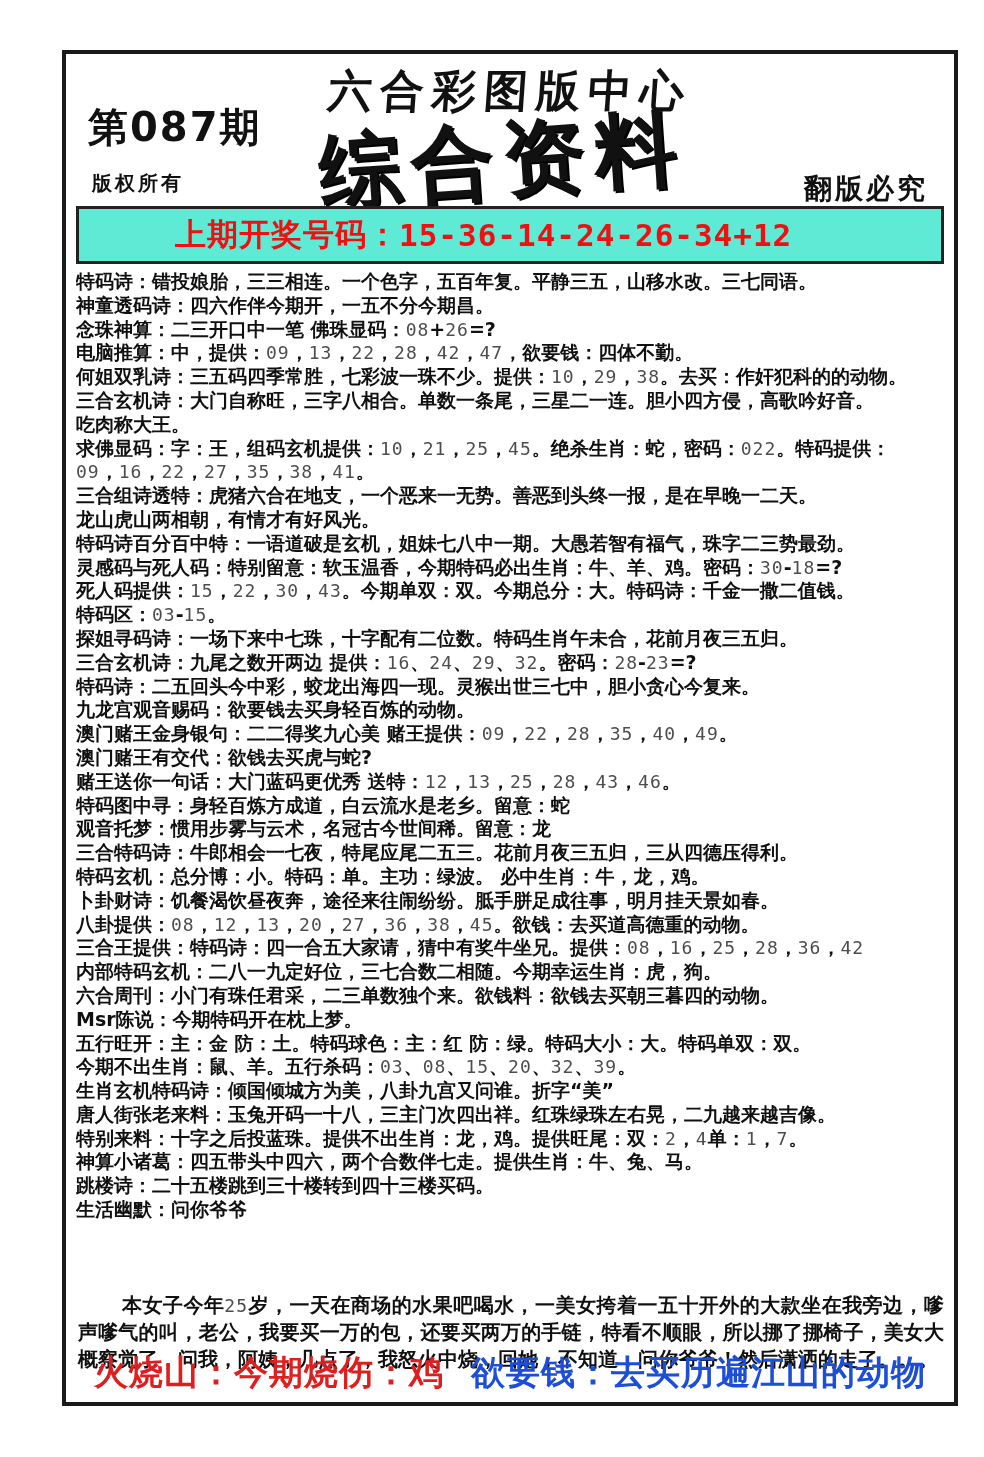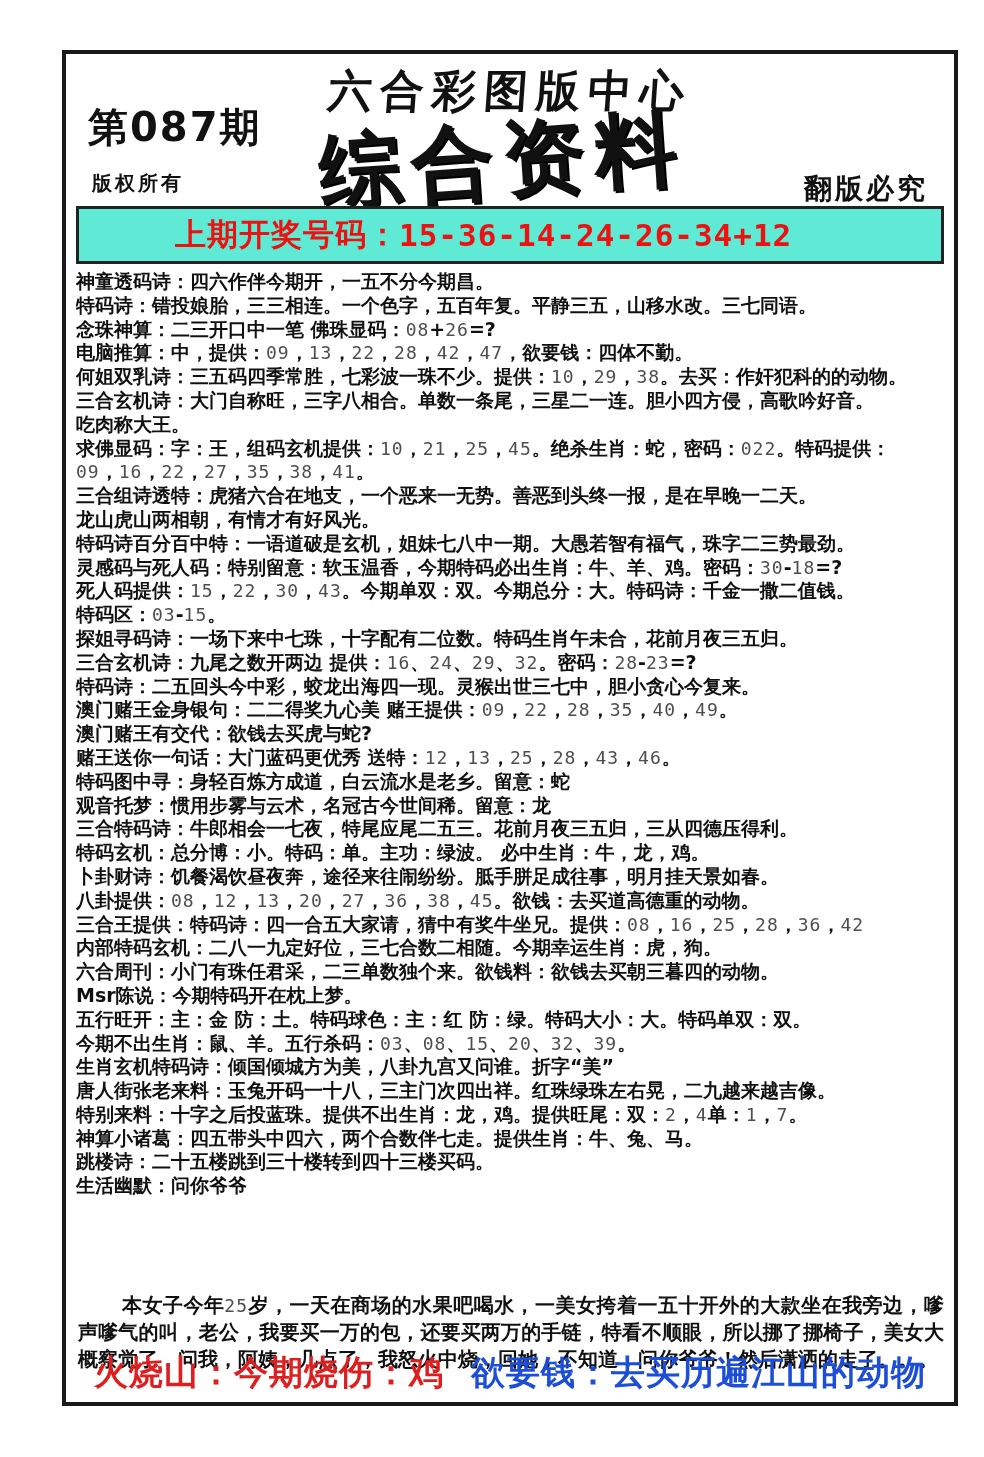--- a/index.html
+++ b/index.html
@@ -75,38 +75,39 @@
   <div class="main-title">综合资料</div>
   <div class="copy-left">版权所有</div>
   <div class="copy-right">翻版必究</div>
 
   <div class="draw-box">
     <span>上期开奖号码：</span>
     <span class="num-part">15-36-14-24-26-34+12</span>
   </div>
 
   <div class="body-lines">
+      <div class="bline">特码诗：错投娘胎，三三相连。一个色字，五百年复。平静三五，山移水改。三七同语。</div>
       <div class="bline">神童透码诗：四六作伴今期开，一五不分今期昌。</div>
-      <div class="bline">特码诗：错投娘胎，三三相连。一个色字，五百年复。平静三五，山移水改。三七同语。</div>
       <div class="bline">念珠神算：二三开口中一笔 佛珠显码：<span class="num">08</span>+<span class="num">26</span>=?</div>
       <div class="bline">电脑推算：中，提供：<span class="num">09</span>，<span class="num">13</span>，<span class="num">22</span>，<span class="num">28</span>，<span class="num">42</span>，<span class="num">47</span>，欲要钱：四体不勤。</div>
       <div class="bline">何姐双乳诗：三五码四季常胜，七彩波一珠不少。提供：<span class="num">10</span>，<span class="num">29</span>，<span class="num">38</span>。去买：作奸犯科的的动物。</div>
       <div class="bline">三合玄机诗：大门自称旺，三字八相合。单数一条尾，三星二一连。胆小四方侵，高歌吟好音。</div>
       <div class="bline">吃肉称大王。</div>
       <div class="bline">求佛显码：字：王，组码玄机提供：<span class="num">10</span>，<span class="num">21</span>，<span class="num">25</span>，<span class="num">45</span>。绝杀生肖：蛇，密码：<span class="num">022</span>。特码提供：</div>
       <div class="bline"><span class="num">09</span>，<span class="num">16</span>，<span class="num">22</span>，<span class="num">27</span>，<span class="num">35</span>，<span class="num">38</span>，<span class="num">41</span>。</div>
       <div class="bline">三合组诗透特：虎猪六合在地支，一个恶来一无势。善恶到头终一报，是在早晚一二天。</div>
       <div class="bline">龙山虎山两相朝，有情才有好风光。</div>
       <div class="bline">特码诗百分百中特：一语道破是玄机，姐妹七八中一期。大愚若智有福气，珠字二三势最劲。</div>
       <div class="bline">灵感码与死人码：特别留意：软玉温香，今期特码必出生肖：牛、羊、鸡。密码：<span class="num">30</span>-<span class="num">18</span>=?</div>
       <div class="bline">死人码提供：<span class="num">15</span>，<span class="num">22</span>，<span class="num">30</span>，<span class="num">43</span>。今期单双：双。今期总分：大。特码诗：千金一撒二值钱。</div>
       <div class="bline">特码区：<span class="num">03</span>-<span class="num">15</span>。</div>
       <div class="bline">探姐寻码诗：一场下来中七珠，十字配有二位数。特码生肖午未合，花前月夜三五归。</div>
       <div class="bline">三合玄机诗：九尾之数开两边 提供：<span class="num">16</span>、<span class="num">24</span>、<span class="num">29</span>、<span class="num">32</span>。密码：<span class="num">28</span>-<span class="num">23</span>=?</div>
       <div class="bline">特码诗：二五回头今中彩，蛟龙出海四一现。灵猴出世三七中，胆小贪心今复来。</div>
+      <div class="bline">九龙宫观音赐码：欲要钱去买身轻百炼的动物。</div>
       <div class="bline">澳门赌王金身银句：二二得奖九心美 赌王提供：<span class="num">09</span>，<span class="num">22</span>，<span class="num">28</span>，<span class="num">35</span>，<span class="num">40</span>，<span class="num">49</span>。</div>
       <div class="bline">澳门赌王有交代：欲钱去买虎与蛇?</div>
       <div class="bline">赌王送你一句话：大门蓝码更优秀 送特：<span class="num">12</span>，<span class="num">13</span>，<span class="num">25</span>，<span class="num">28</span>，<span class="num">43</span>，<span class="num">46</span>。</div>
       <div class="bline">特码图中寻：身轻百炼方成道，白云流水是老乡。留意：蛇</div>
       <div class="bline">观音托梦：惯用步雾与云术，名冠古今世间稀。留意：龙</div>
       <div class="bline">三合特码诗：牛郎相会一七夜，特尾应尾二五三。花前月夜三五归，三从四德压得利。</div>
       <div class="bline">特码玄机：总分博：小。特码：单。主功：绿波。 必中生肖：牛，龙，鸡。</div>
       <div class="bline">卜卦财诗：饥餐渴饮昼夜奔，途径来往闹纷纷。胝手胼足成往事，明月挂天景如春。</div>
       <div class="bline">八卦提供：<span class="num">08</span>，<span class="num">12</span>，<span class="num">13</span>，<span class="num">20</span>，<span class="num">27</span>，<span class="num">36</span>，<span class="num">38</span>，<span class="num">45</span>。欲钱：去买道高德重的动物。</div>
       <div class="bline">三合王提供：特码诗：四一合五大家请，猜中有奖牛坐兄。提供：<span class="num">08</span>，<span class="num">16</span>，<span class="num">25</span>，<span class="num">28</span>，<span class="num">36</span>，<span class="num">42</span></div>

